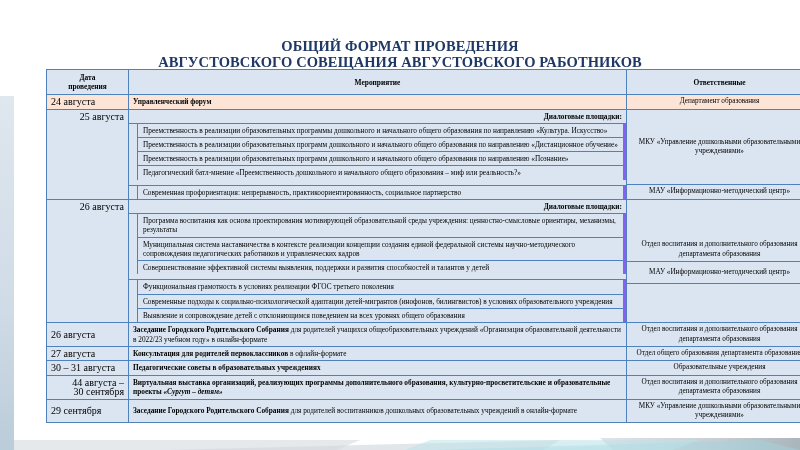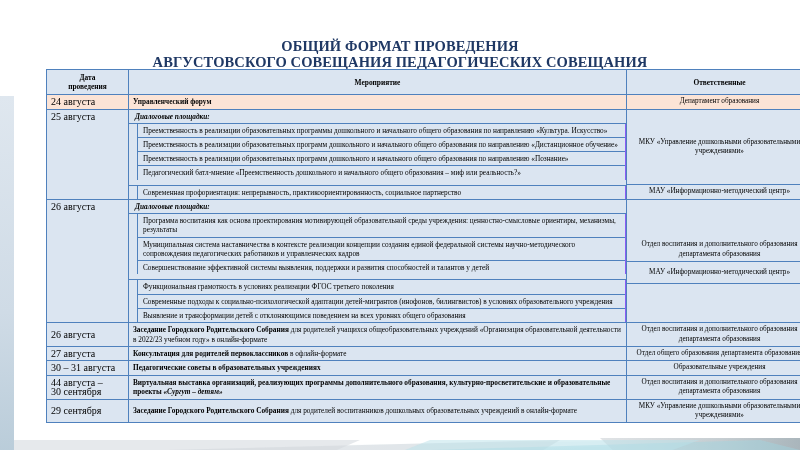--- a/index.html
+++ b/index.html
@@ -85,21 +85,21 @@
     padding: 3px 2px;
   }
   td.date-cell {
     font-size: 10px;
     line-height: 9.5px;
     color: #000;
     padding: 2px 4px;
     vertical-align: top;
     text-align: left;
   }
-  td.date-cell.vtop { vertical-align: top; }
+  td.date-cell.vtop { vertical-align: top; text-align: right; }
   td.event-cell {
     font-size: 7.3px;
     line-height: 9.2px;
     color: #000;
     padding: 0;
     vertical-align: top;
   }
   td.resp-cell {
     font-size: 7.2px;
     line-height: 9.2px;
@@ -115,30 +115,30 @@
   .ital { font-style: italic; font-weight: bold; }
 
   
   .tint-peach { background: #fce4d6 !important; }
   .tint-green { background: #e2efda !important; }
   .tint-blue  { background: #dbe5f1; }
 
   
   .sub-head {
     padding: 2px 4px 2px 6px;
-    font-style: italic;
     font-weight: bold;
     font-size: 7.3px;
     line-height: 9px;
     border-bottom: 1px solid #4f81bd;
+    text-align: right;
   }
   .indent-box {
     margin-left: 8px;
     border-left: 1px solid #4f81bd;
-    border-right: 1px solid #8b5cf6;
+    border-right: 3px solid #8b5cf6;
   }
   .subrow {
     border-bottom: 1px solid #4f81bd;
     padding: 2px 5px 2px 5px;
     font-size: 7.3px;
     line-height: 9.3px;
   }
   .subrow.last { border-bottom: none; }
   .spacer-row {
     height: 5px;
@@ -197,21 +197,21 @@
     <ellipse cx="585" cy="441" rx="8" ry="4" fill="#ffffff" opacity="0.35"></ellipse>
     <ellipse cx="688" cy="434" rx="6" ry="3" fill="#ffffff" opacity="0.4"></ellipse>
     <ellipse cx="748" cy="444" rx="9" ry="4" fill="#ffffff" opacity="0.35"></ellipse>
     <ellipse cx="42" cy="437" rx="5" ry="2.5" fill="#ffffff" opacity="0.4"></ellipse>
   </svg>
 
   <div class="bg-left-chip"></div>
 
   <div class="title-block">
     <div class="title-line">ОБЩИЙ ФОРМАТ ПРОВЕДЕНИЯ</div>
-    <div class="title-line">АВГУСТОВСКОГО СОВЕЩАНИЯ ПЕДАГОГИЧЕСКИХ СОВЕЩАНИЯ</div>
+    <div class="title-line">АВГУСТОВСКОГО СОВЕЩАНИЯ АВГУСТОВСКОГО РАБОТНИКОВ</div>
   </div>
 
   <div class="tbl-wrap">
     <table class="main">
       <colgroup>
         <col style="width:82px">
         <col style="width:498px">
         <col style="width:186px">
       </colgroup>
       <thead>
@@ -269,21 +269,21 @@
             <div class="sub-head">Диалоговые площадки:</div>
             <div class="indent-box">
               <div class="subrow">Программа воспитания как основа проектирования мотивирующей образовательной среды учреждения: ценностно-смысловые ориентиры, механизмы, результаты</div>
               <div class="subrow">Муниципальная система наставничества в контексте реализации концепции создания единой федеральной системы научно-методического сопровождения педагогических работников и управленческих кадров</div>
               <div class="subrow last">Совершенствование эффективной системы выявления, поддержки и развития способностей и талантов у детей</div>
             </div>
             <div class="spacer-row"></div>
             <div class="indent-box">
               <div class="subrow">Функциональная грамотность в условиях реализации ФГОС третьего поколения</div>
               <div class="subrow">Современные подходы к социально-психологической адаптации детей-мигрантов (инофонов, билингвистов) в условиях образовательного учреждения</div>
-              <div class="subrow last">Выявление и трансформации детей с отклоняющимся поведением на всех уровнях общего образования</div>
+              <div class="subrow last">Выявление и сопровождение детей с отклоняющимся поведением на всех уровнях общего образования</div>
             </div>
           </td>
           <td class="tint-blue" style="padding:0;">
             <table style="border-collapse:collapse;width:100%;height:100%;table-layout:fixed;">
               <tbody>
                   <tr style="height:22px;">
                 <td class="resp-cell" style="border:none;border-bottom:1px solid #4f81bd;">Отдел воспитания и дополнительного образования департамента образования</td>
               </tr>
               <tr style="height:22px;">
                 <td class="resp-cell" style="border:none;border-bottom:1px solid #4f81bd;">МАУ «Информационно-методический центр»</td>

